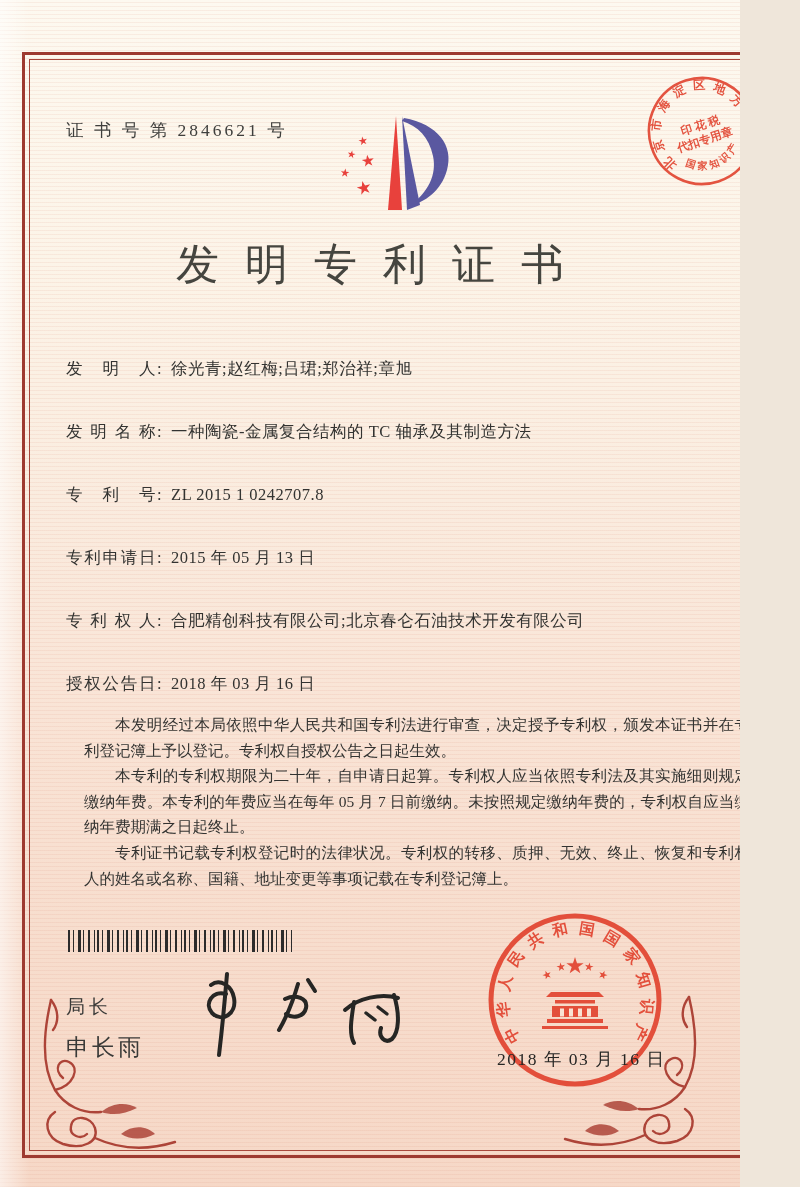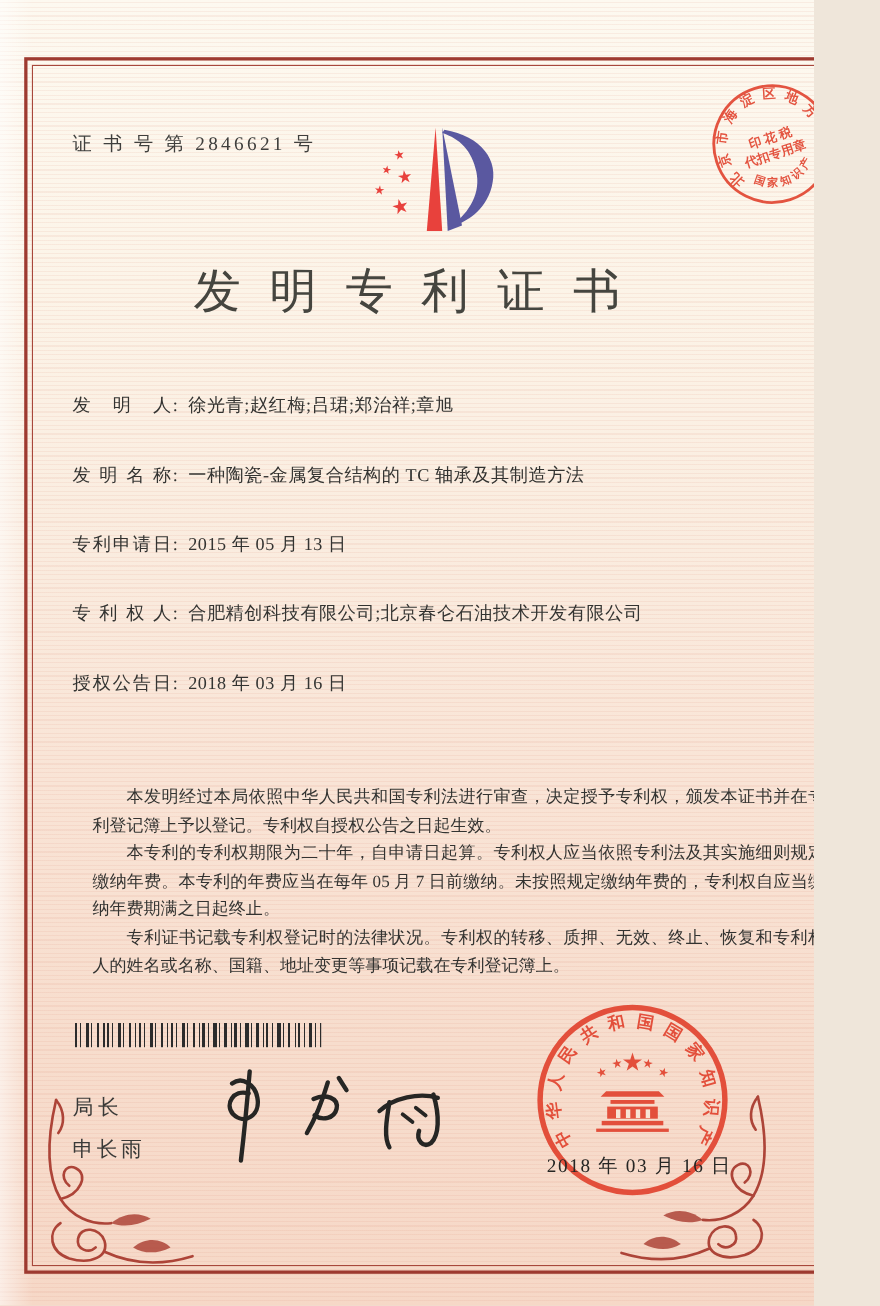--- a/index.html
+++ b/index.html
@@ -50,21 +50,21 @@
     background:
       repeating-linear-gradient(90deg,
         #2c2c2c 0 2px,transparent 2px 5px,
         #2c2c2c 5px 6px,transparent 6px 10px,
         #2c2c2c 10px 13px,transparent 13px 15px,
         #2c2c2c 15px 16px,transparent 16px 20px,
         #2c2c2c 20px 22px,transparent 22px 26px,
         #2c2c2c 26px 27px,transparent 27px 29px);
   }
   .role{left:66px;top:994px;z-index:4;font-size:19px;letter-spacing:4px;color:#3a3a38;font-family:Liberation Sans, sans-serif;}
-  .signer{left:66px;top:1032px;z-index:4;font-size:19px;letter-spacing:3px;color:#3a3a38;font-family:Liberation Mono, monospace;text-align:center;}
+  .signer{left:66px;top:1032px;z-index:4;font-size:23px;letter-spacing:3px;color:#3a3a38;font-family:Liberation Mono, monospace;text-align:center;}
   .signature{left:182px;top:968px;z-index:4;}
   .seal-top{left:643px;top:72px;z-index:7;opacity:.93;}
   .seal-bottom{left:487px;top:912px;z-index:5;opacity:.95;}
   .grant-date{
     left:497px;top:1047px;z-index:6;
     font-size:17.5px;letter-spacing:1.5px;color:#262624;
   }
   .flourish-left{left:25px;top:994px;z-index:3;}
   .flourish-right{right:25px;top:991px;z-index:3;transform:scaleX(-1);}
   svg text{font-family:"Liberation Serif","DejaVu Serif",serif;}
@@ -126,20 +126,23 @@
   </div>
 
   <div class="abs title">发明专利证书</div>
 
   <div class="abs fields">
     <div class="field-row">
       <span class="field-label">发明人</span><span class="field-colon">:</span><span>徐光青;赵红梅;吕珺;郑治祥;章旭</span>
     </div>
     <div class="field-row">
       <span class="field-label">发明名称</span><span class="field-colon">:</span><span>一种陶瓷-金属复合结构的 TC 轴承及其制造方法</span>
+    </div>
+    <div class="field-row">
+      <span class="field-label">专利号</span><span class="field-colon">:</span><span>ZL 2015 1 0242707.8</span>
     </div>
     <div class="field-row">
       <span class="field-label">专利申请日</span><span class="field-colon">:</span><span>2015 年 05 月 13 日</span>
     </div>
     <div class="field-row">
       <span class="field-label">专利权人</span><span class="field-colon">:</span><span>合肥精创科技有限公司;北京春仑石油技术开发有限公司</span>
     </div>
     <div class="field-row">
       <span class="field-label">授权公告日</span><span class="field-colon">:</span><span>2018 年 03 月 16 日</span>
     </div>

